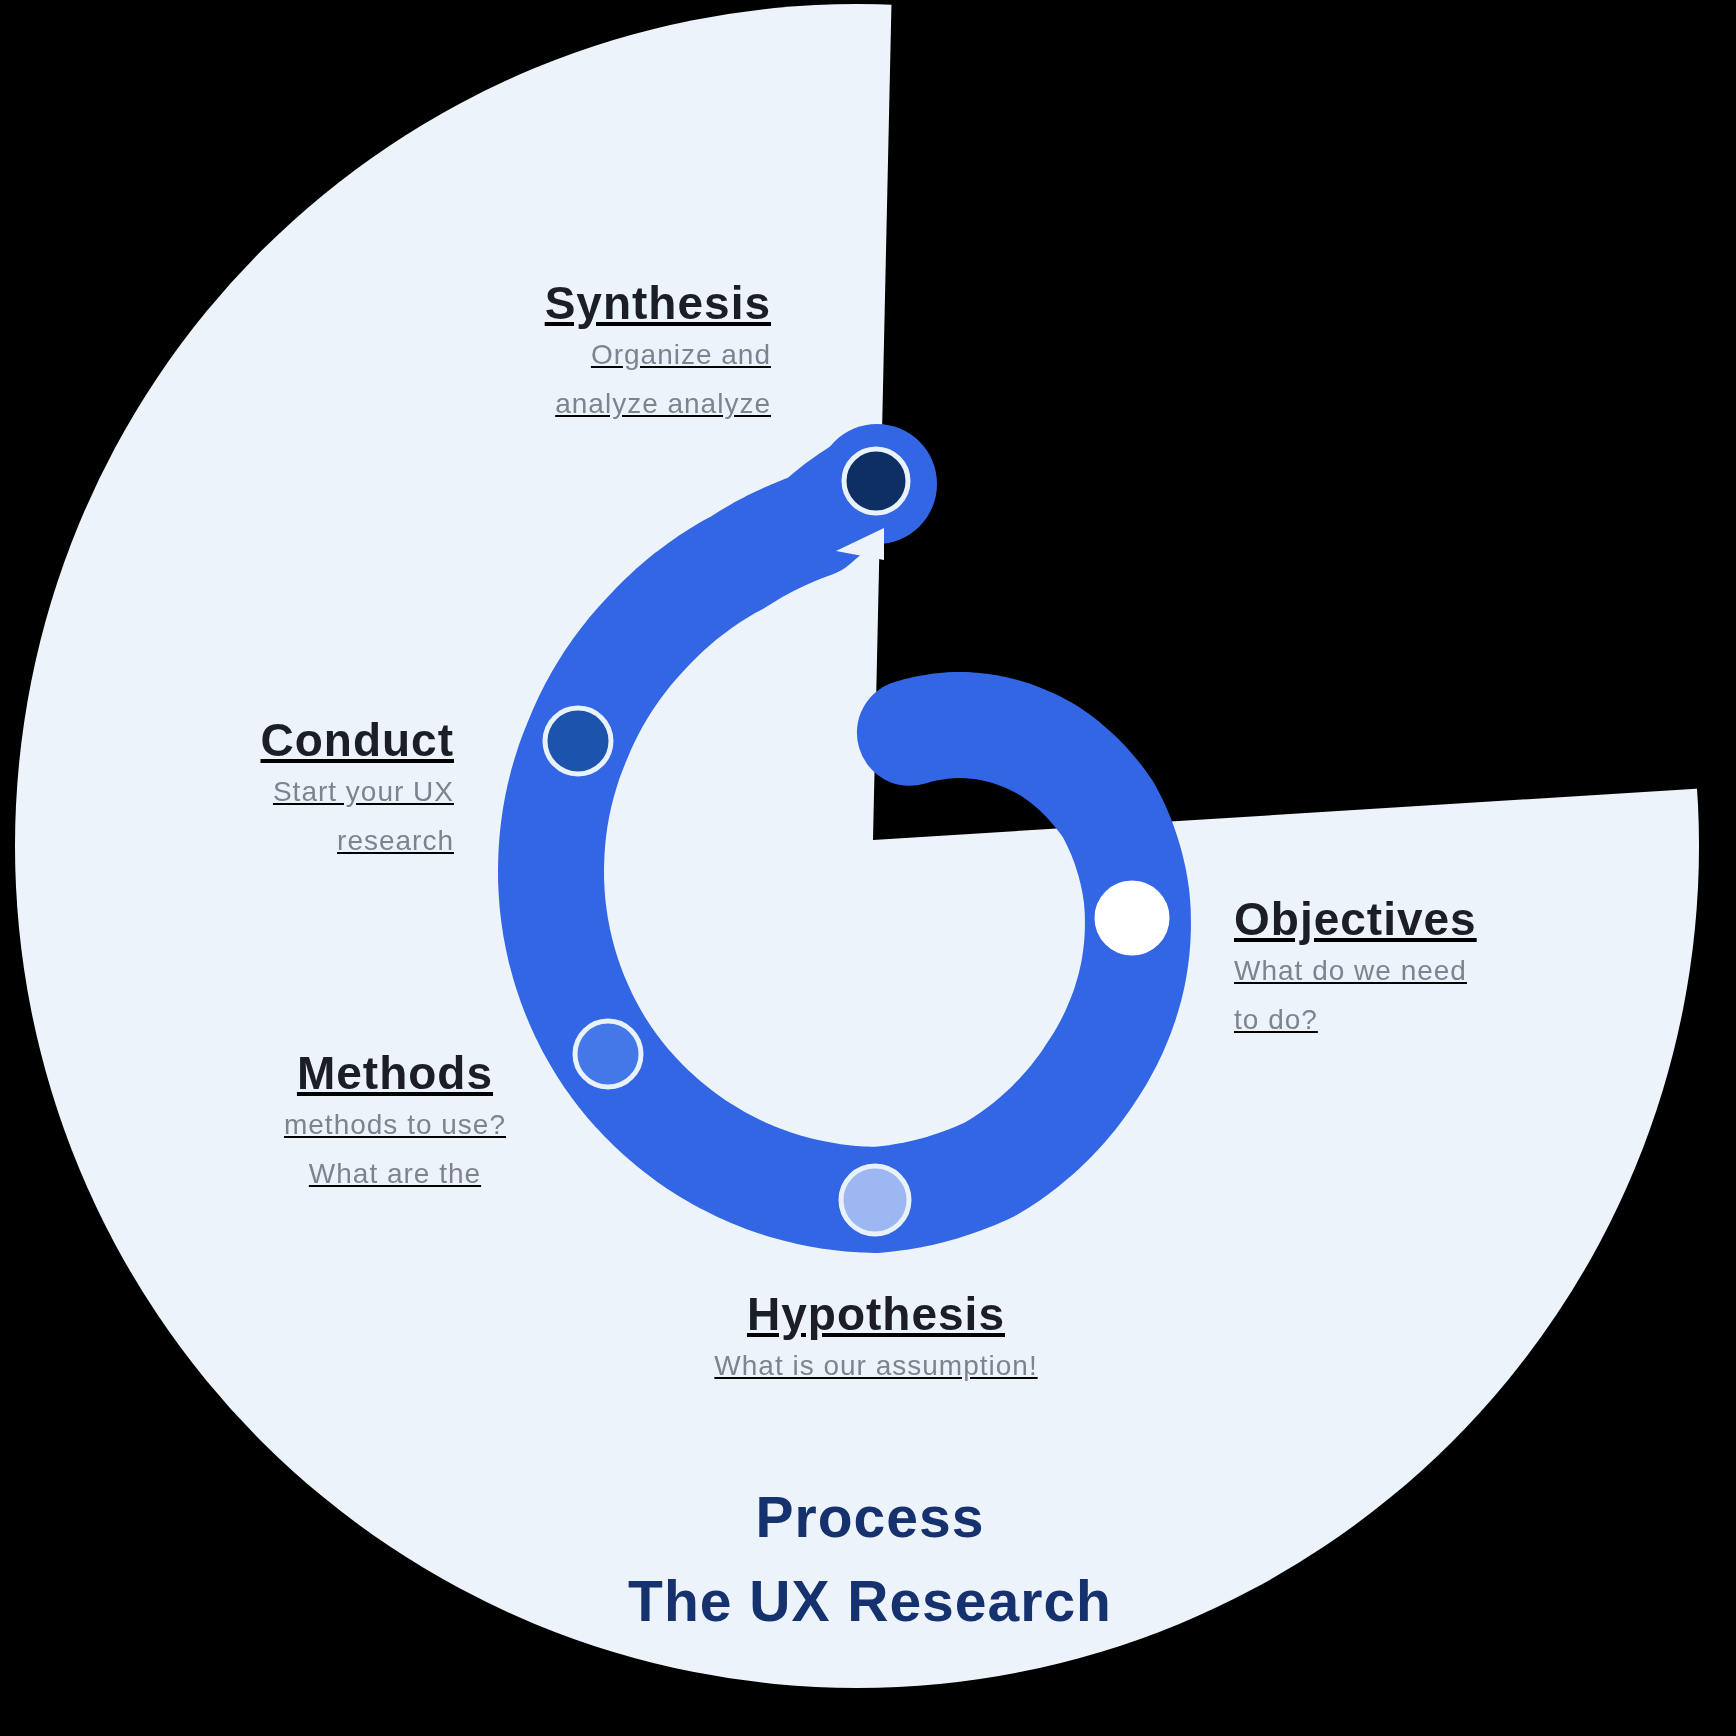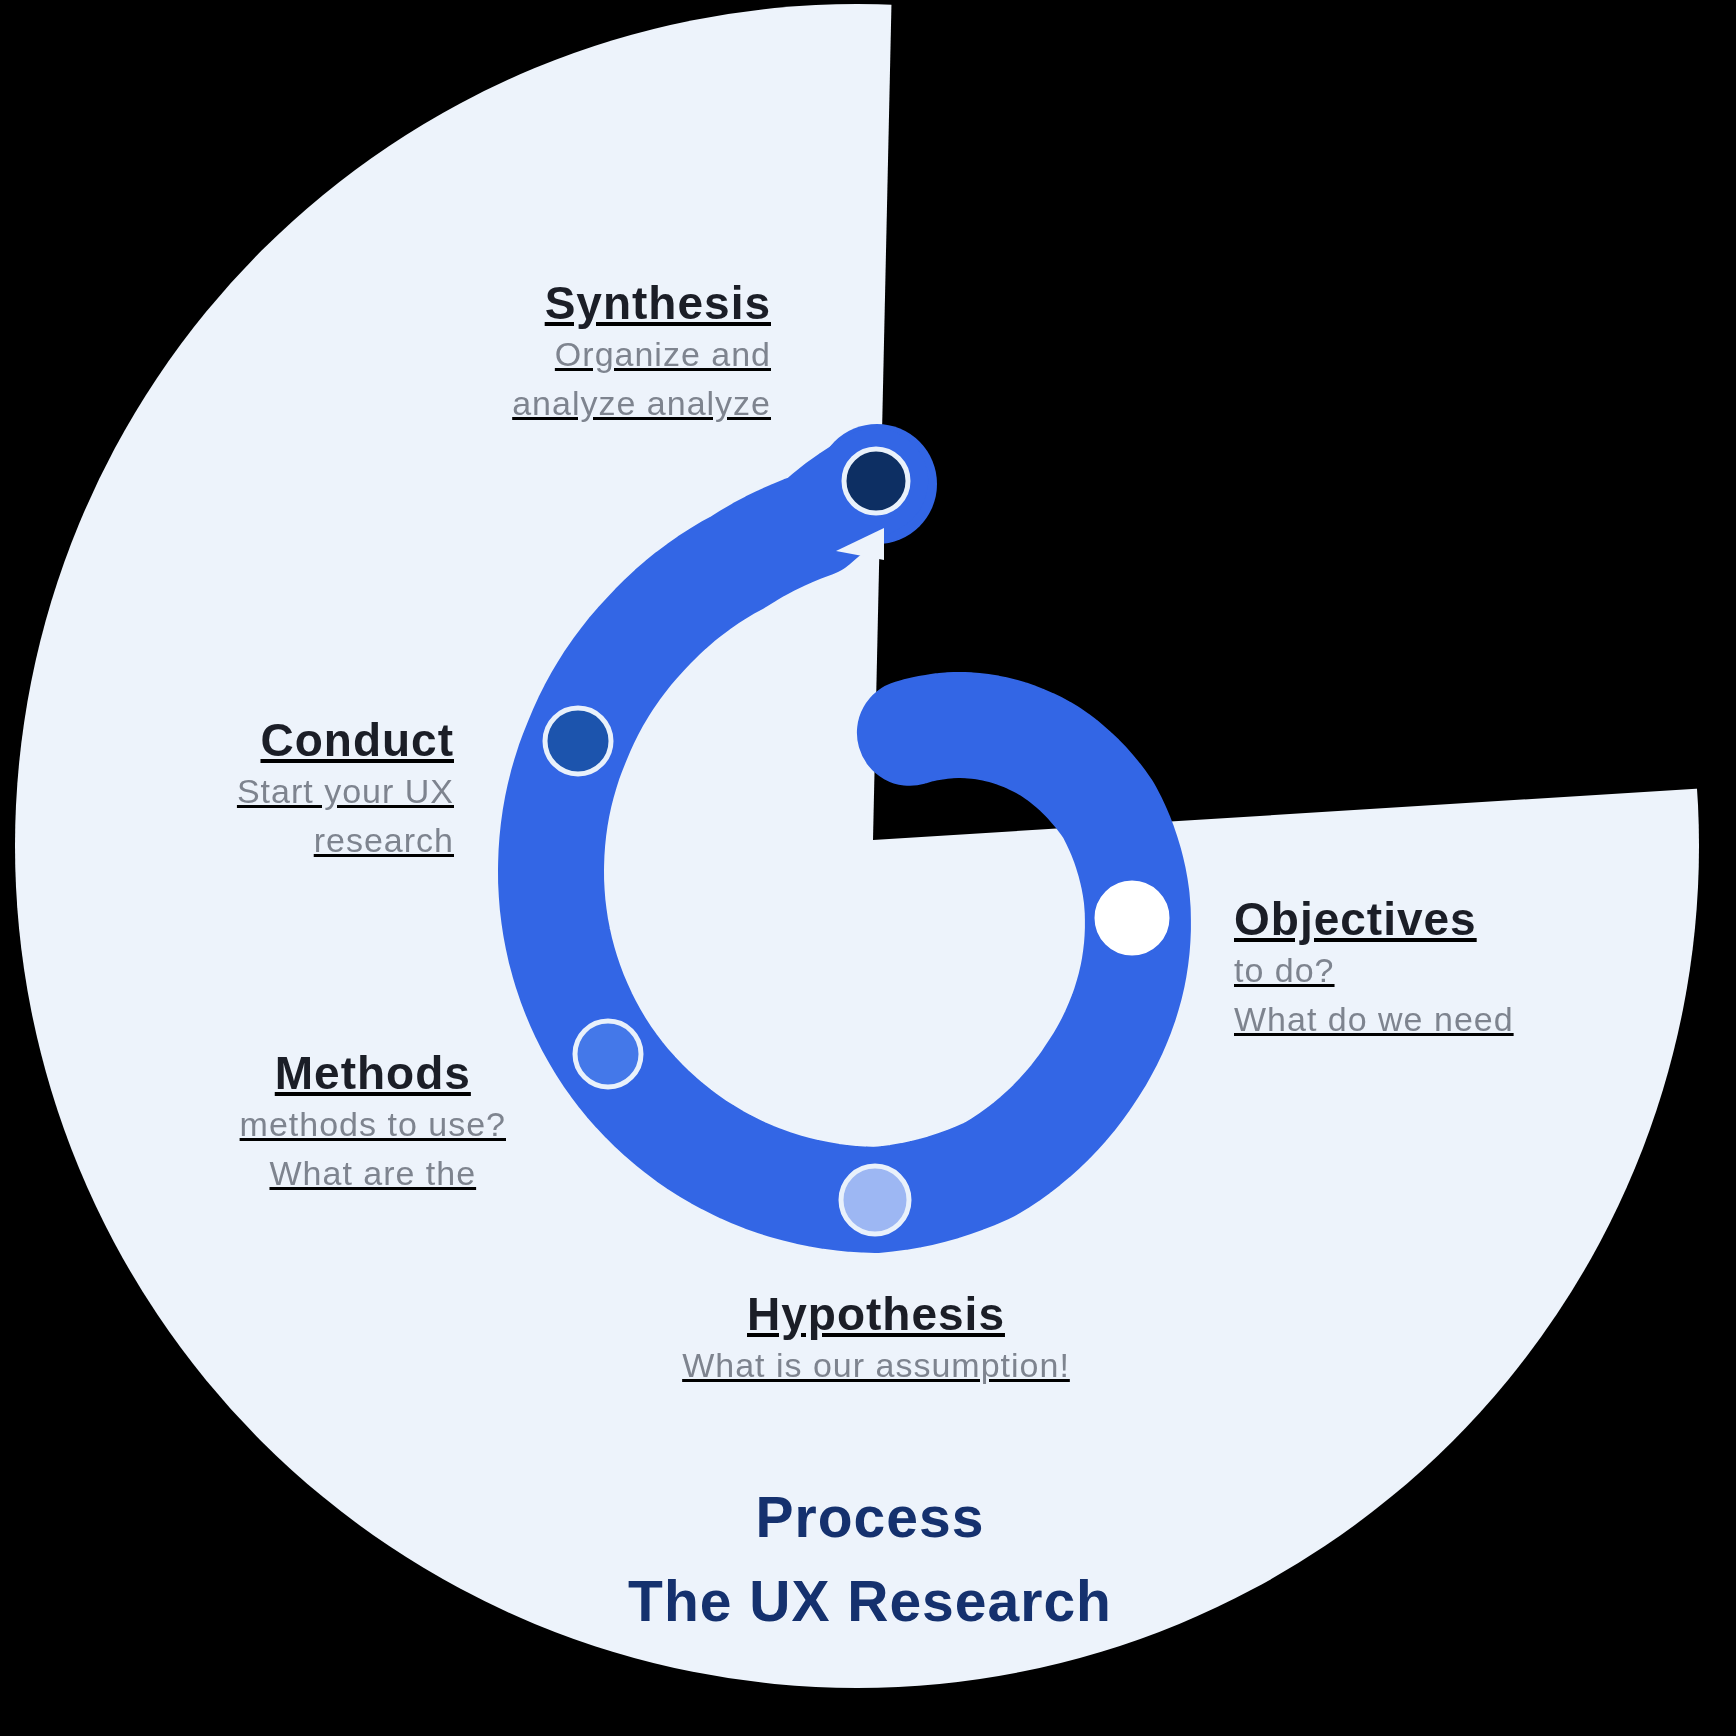--- a/index.html
+++ b/index.html
@@ -10,21 +10,21 @@
     background:#000;
     font-family:"Liberation Sans","DejaVu Sans",sans-serif;
   }
   .canvas svg{position:absolute;left:0;top:0;}
   .stage{position:absolute;text-decoration:underline;}
   .stage-title{
     font-size:46px;font-weight:700;line-height:54px;
     letter-spacing:1px;color:#1b1e27;
   }
   .stage-desc{
-    font-size:34px;font-weight:400;line-height:49px;
+    font-size:28px;font-weight:400;line-height:49px;
     letter-spacing:1px;color:#7e848f;
   }
   .stage-synthesis{top:276px;right:965px;text-align:right;white-space:nowrap;}
   .stage-conduct{top:713px;right:1282px;text-align:right;white-space:nowrap;}
   .stage-methods{top:1046px;right:1230px;text-align:center;white-space:nowrap;}
   .stage-hypothesis{top:1287px;left:576px;width:600px;text-align:center;white-space:nowrap;}
   .stage-objectives{top:892px;left:1234px;text-align:left;white-space:nowrap;}
   .main-title{
     position:absolute;top:1475px;left:470px;width:800px;
     text-align:center;
@@ -76,22 +76,22 @@
     <div class="stage-desc">What are the</div>
   </div>
 
   <div class="stage stage-hypothesis">
     <div class="stage-title">Hypothesis</div>
     <div class="stage-desc">What is our assumption!</div>
   </div>
 
   <div class="stage stage-objectives">
     <div class="stage-title">Objectives</div>
+    <div class="stage-desc">What do we need</div>
     <div class="stage-desc">to do?</div>
-    <div class="stage-desc">What do we need</div>
   </div>
 
   <div class="main-title">
     <div>Process</div>
     <div>The UX Research</div>
   </div>
 
 </div>
 
 </body></html>

